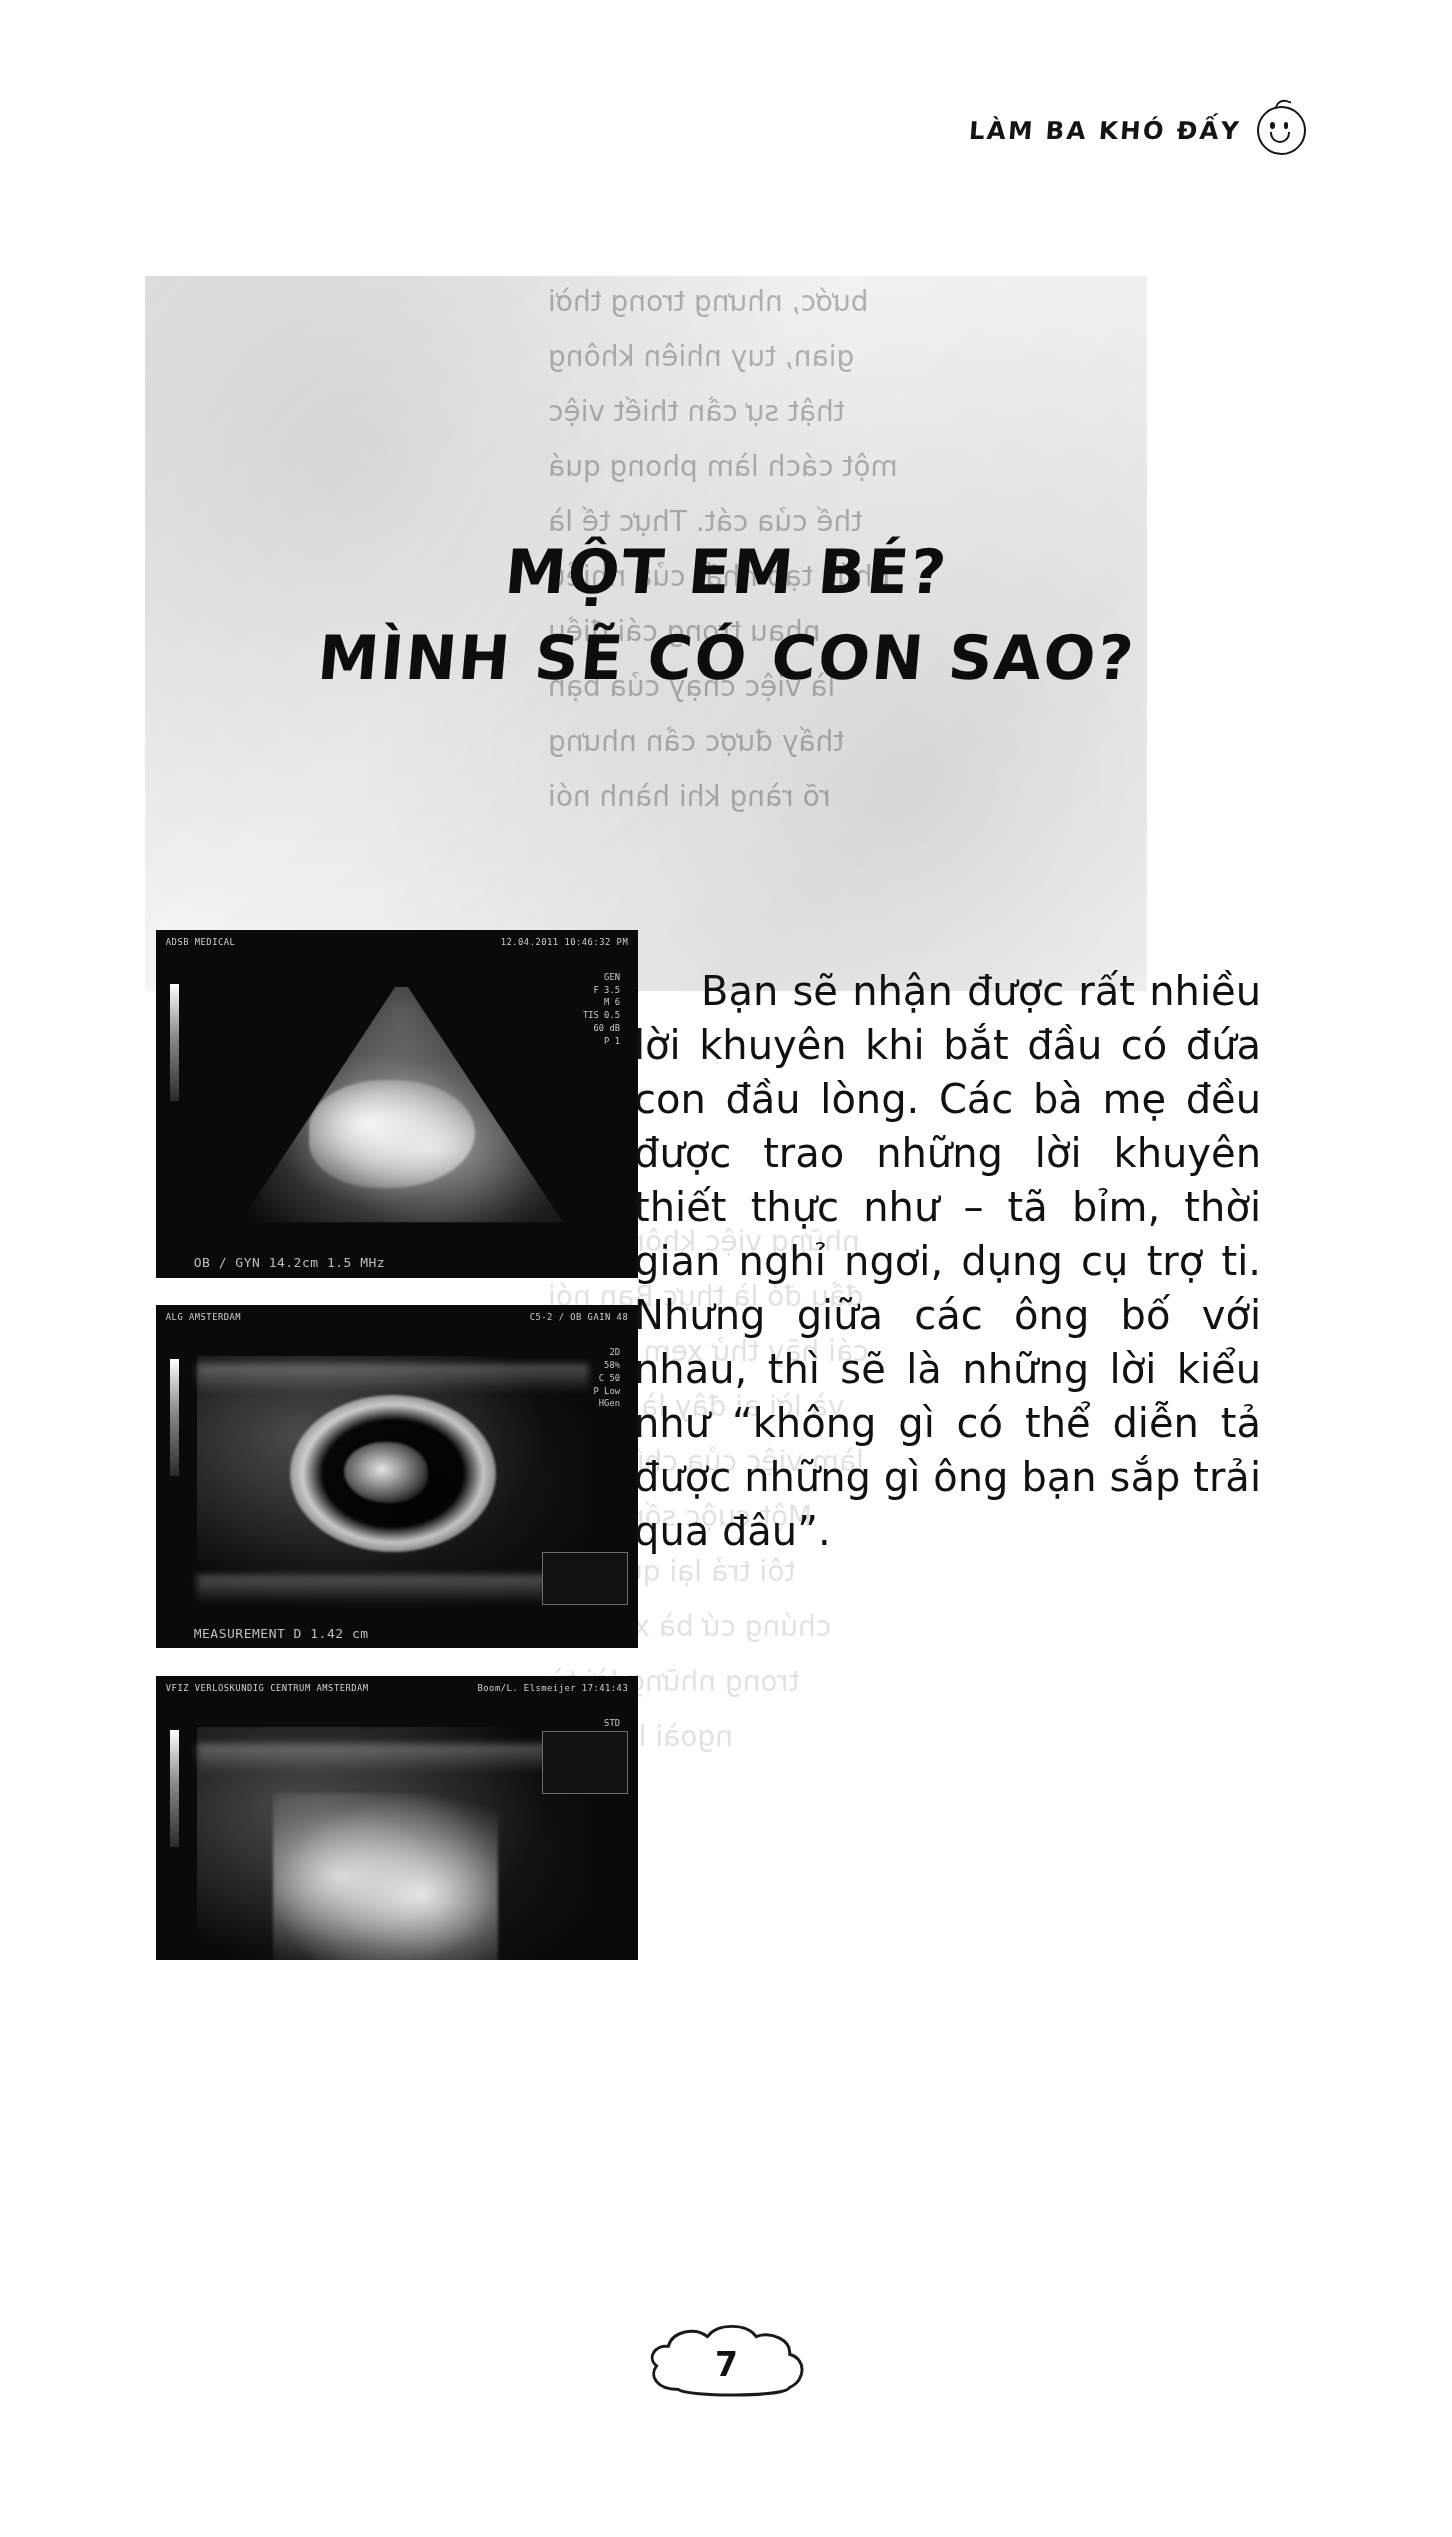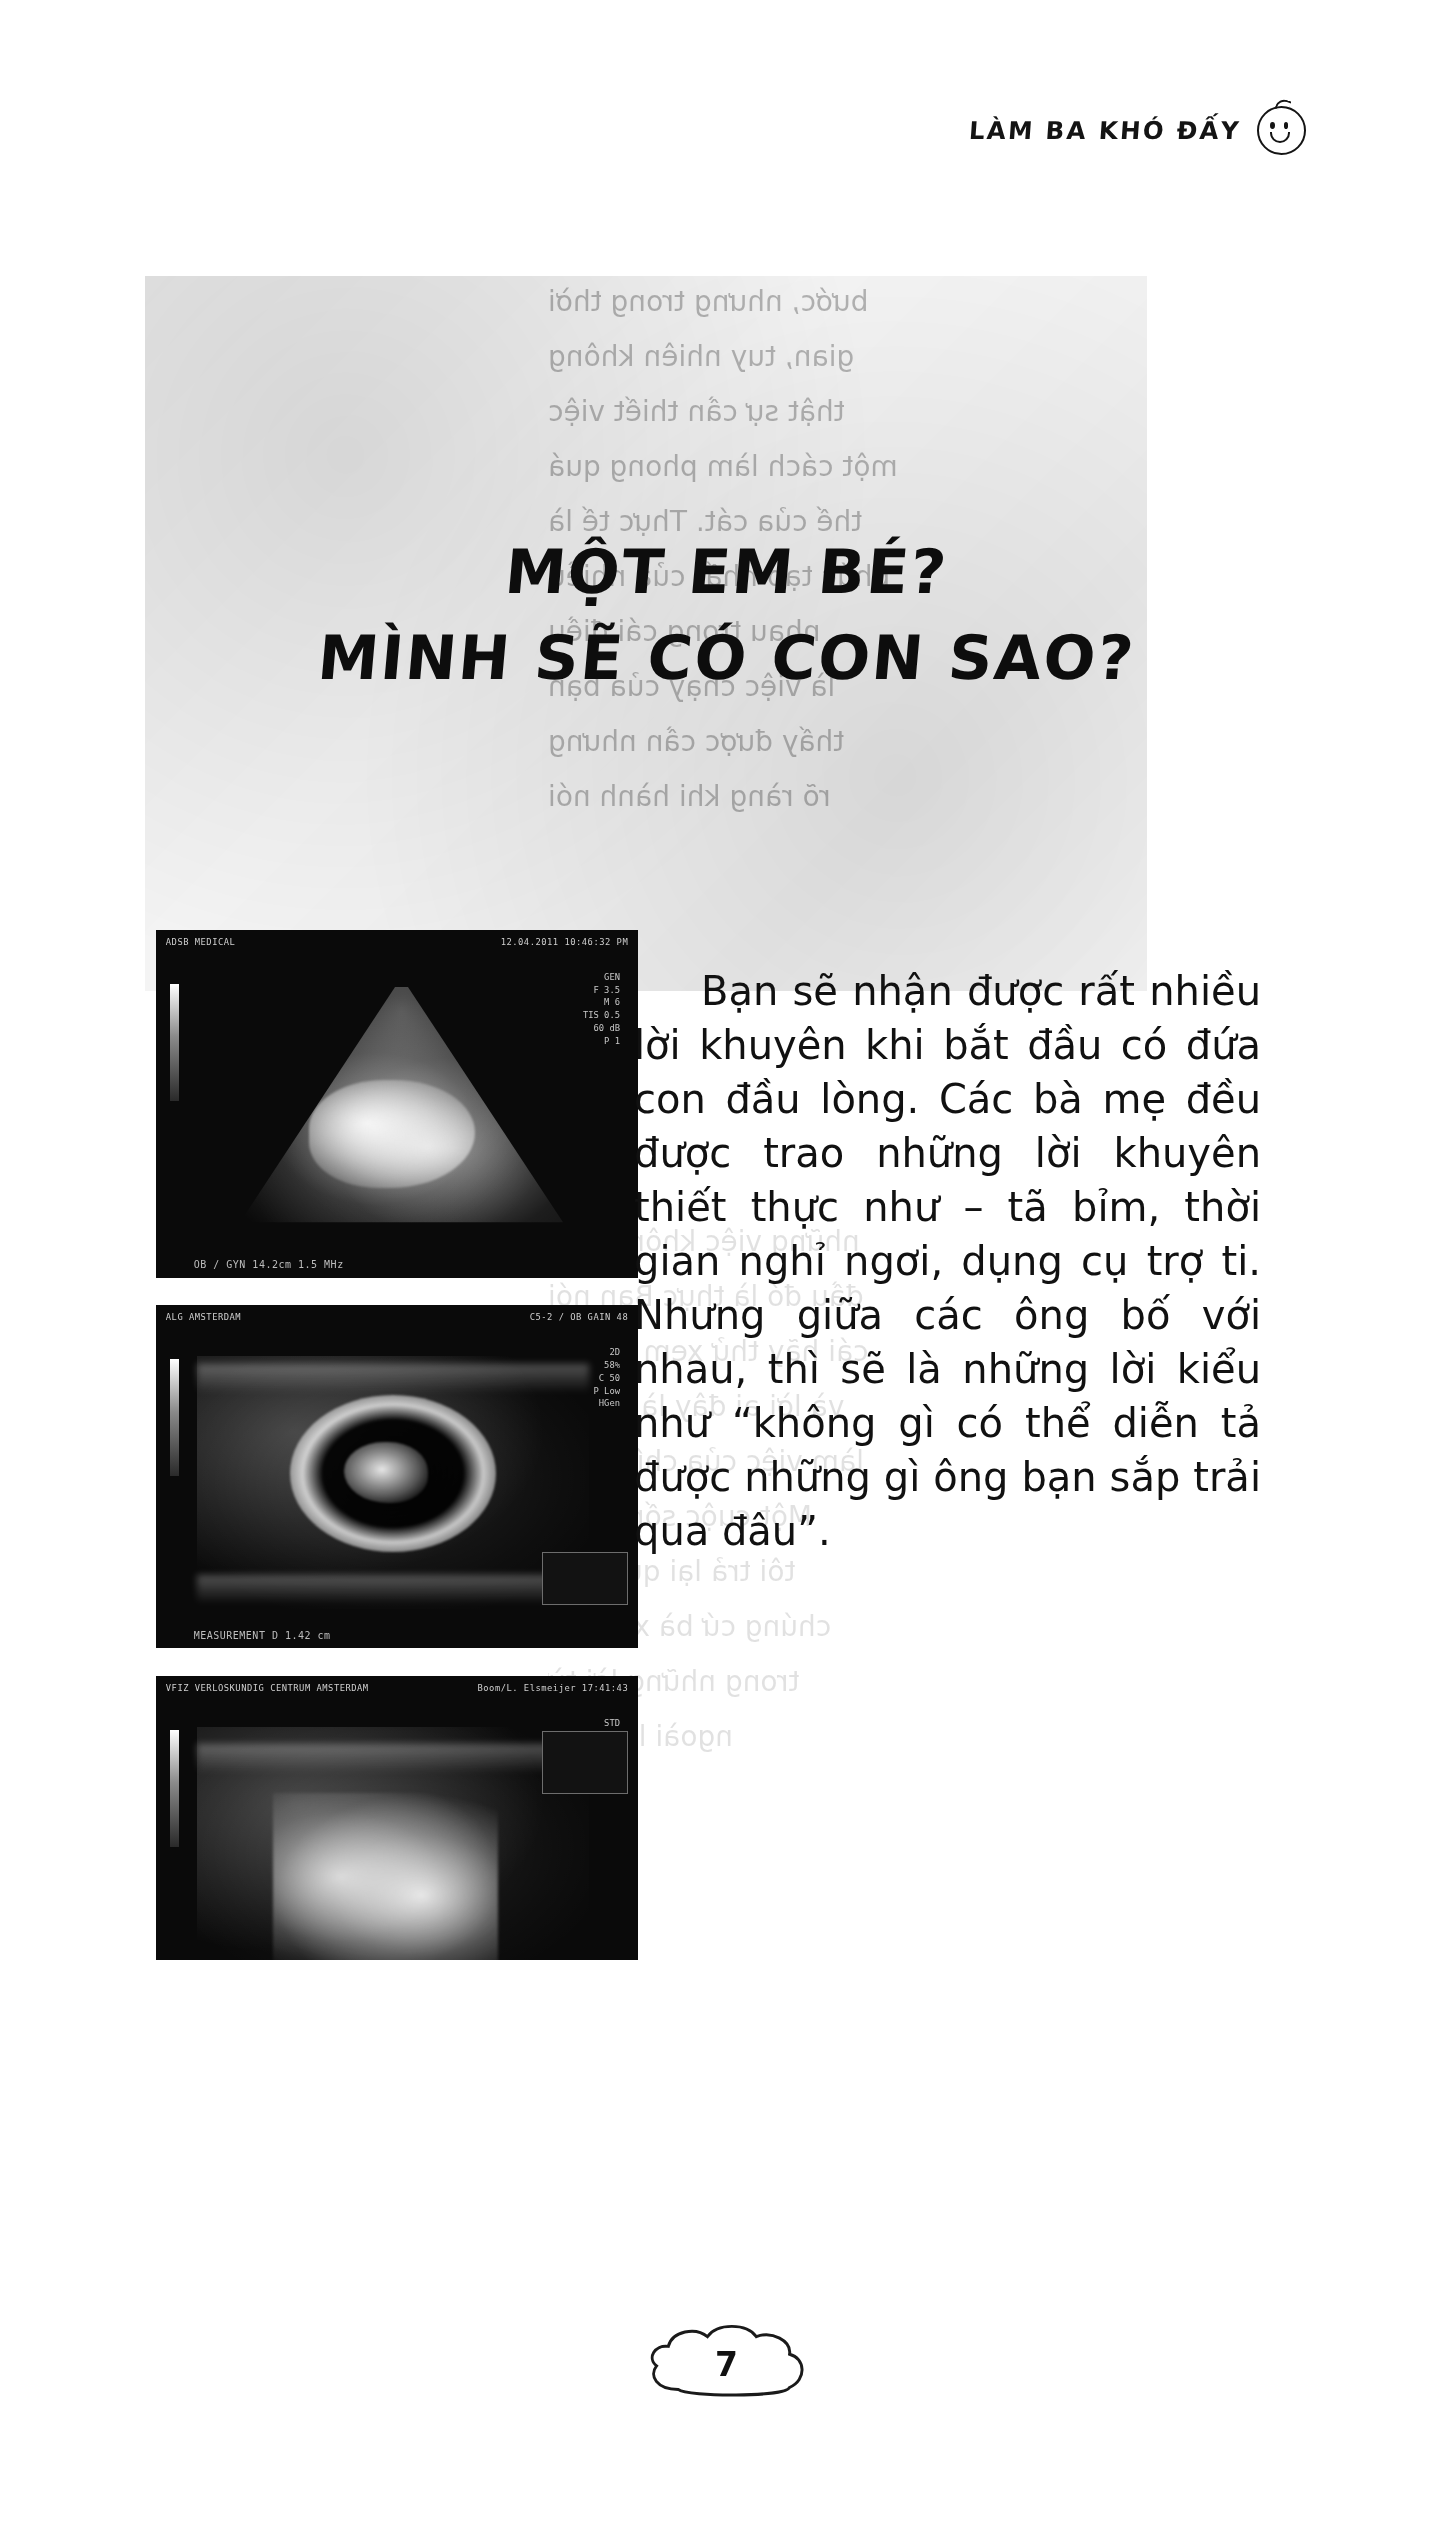--- a/index.html
+++ b/index.html
@@ -174,21 +174,21 @@
     font-family: "DejaVu Sans Mono", monospace;
     font-size: 8.8px;
     line-height: 12.7px;
     color: #c8c8c8;
     text-align: right;
   }
   .scan .footer-txt {
     position: absolute;
     bottom: 7.8px; left: 11.7px;
     font-family: "DejaVu Sans Mono", monospace;
-    font-size: 10px;
+    font-size: 13px;
     color: #bdbdbd;
     letter-spacing: 0.5px;
     padding-left: 26px;
   }
   .scan .grayscale-bar {
     position: absolute;
     left: 13.7px; top: 54px;
     width: 9.8px; height: 117px;
     background: linear-gradient(to bottom, #ffffff, #8a8a8a 45%, #2a2a2a);
   }

